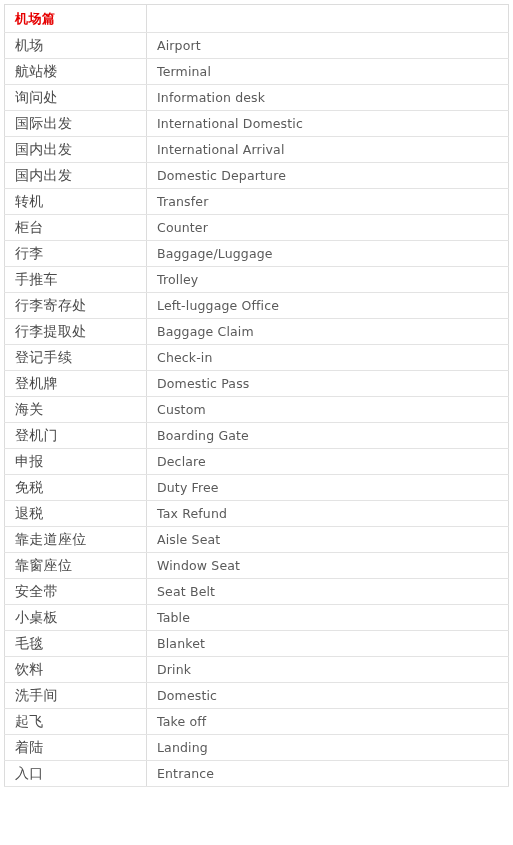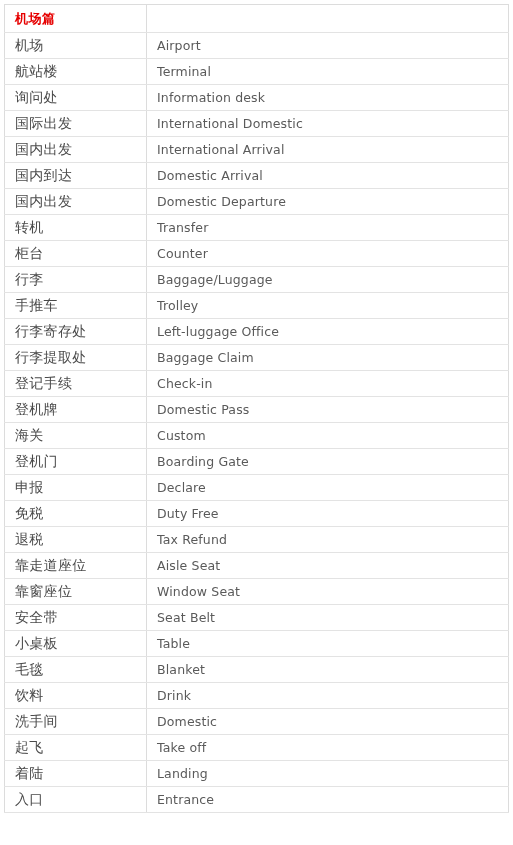--- a/index.html
+++ b/index.html
@@ -92,24 +92,20 @@
         </tr>
         <tr>
           <td class="zh">国际出发</td>
           <td class="en">International Domestic</td>
         </tr>
         <tr>
           <td class="zh">国内出发</td>
           <td class="en">International Arrival</td>
         </tr>
         <tr>
-          <td class="zh">国内到达</td>
-          <td class="en">Domestic Arrival</td>
-        </tr>
-        <tr>
           <td class="zh">国内出发</td>
           <td class="en">Domestic Departure</td>
         </tr>
         <tr>
           <td class="zh">转机</td>
           <td class="en">Transfer</td>
         </tr>
         <tr>
           <td class="zh">柜台</td>
           <td class="en">Counter</td>

